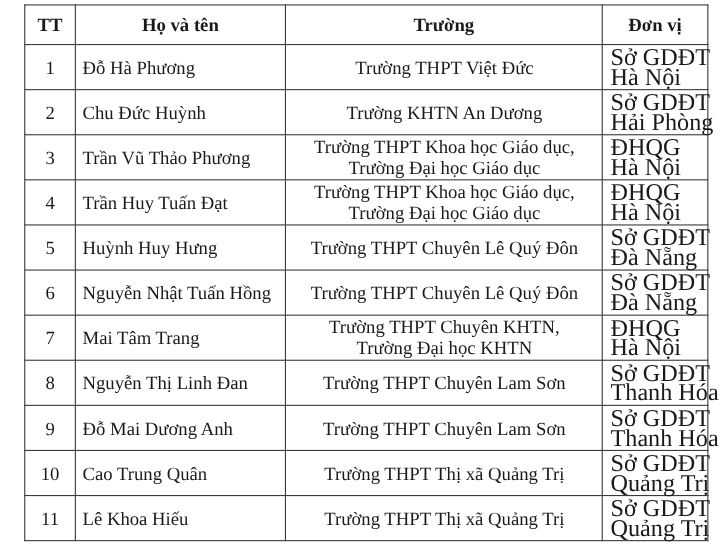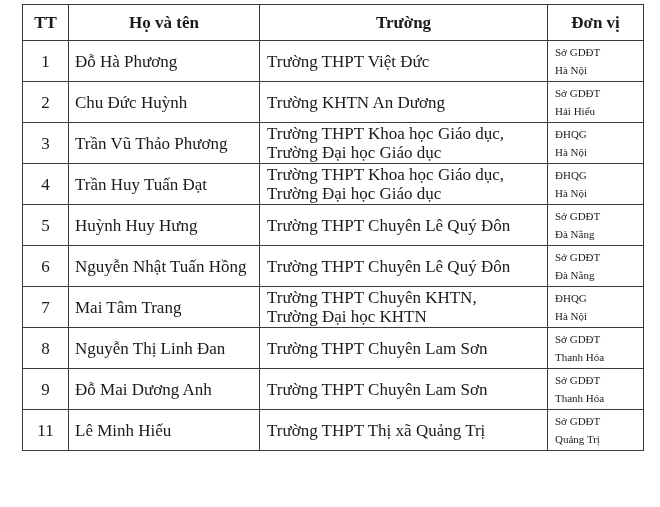--- a/index.html
+++ b/index.html
@@ -42,26 +42,27 @@
     }
     td {
       height: 40px;
     }
     td.tt {
       text-align: center;
     }
     td.unit {
       padding-left: 7px;
       padding-right: 2px;
-      font-size: 11px;
+      font-size: 22px;
       line-height: 18.5px;
       margin-left: 28px;
     }
     td.school {
       padding-left: 7px;
+      text-align: center;
     }
     .line {
       display: block;
       white-space: nowrap;
     }
     .corner-mark {
       position: absolute;
       right: 2px;
       bottom: 2px;
       width: 14px;
@@ -102,21 +103,21 @@
         </td>
       </tr>
       <tr>
         <td class="tt">2</td>
         <td class="name">Chu Đức Huỳnh</td>
         <td class="school">
           <span class="line">Trường KHTN An Dương</span>
         </td>
         <td class="unit">
           <span class="line">Sở GDĐT</span>
-          <span class="line">Hải Hiếu</span>
+          <span class="line">Hải Phòng</span>
         </td>
       </tr>
       <tr>
         <td class="tt">3</td>
         <td class="name">Trần Vũ Thảo Phương</td>
         <td class="school">
           <span class="line">Trường THPT Khoa học Giáo dục,</span>
           <span class="line">Trường Đại học Giáo dục</span>
         </td>
         <td class="unit">
@@ -186,22 +187,33 @@
         <td class="name">Đỗ Mai Dương Anh</td>
         <td class="school">
           <span class="line">Trường THPT Chuyên Lam Sơn</span>
         </td>
         <td class="unit">
           <span class="line">Sở GDĐT</span>
           <span class="line">Thanh Hóa</span>
         </td>
       </tr>
       <tr>
+        <td class="tt">10</td>
+        <td class="name">Cao Trung Quân</td>
+        <td class="school">
+          <span class="line">Trường THPT Thị xã Quảng Trị</span>
+        </td>
+        <td class="unit">
+          <span class="line">Sở GDĐT</span>
+          <span class="line">Quảng Trị</span>
+        </td>
+      </tr>
+      <tr>
         <td class="tt">11</td>
-        <td class="name">Lê Minh Hiếu</td>
+        <td class="name">Lê Khoa Hiếu</td>
         <td class="school">
           <span class="line">Trường THPT Thị xã Quảng Trị</span>
         </td>
         <td class="unit">
           <span class="line">Sở GDĐT</span>
           <span class="line">Quảng Trị</span>
         </td>
       </tr>
     </tbody>
 </table>

